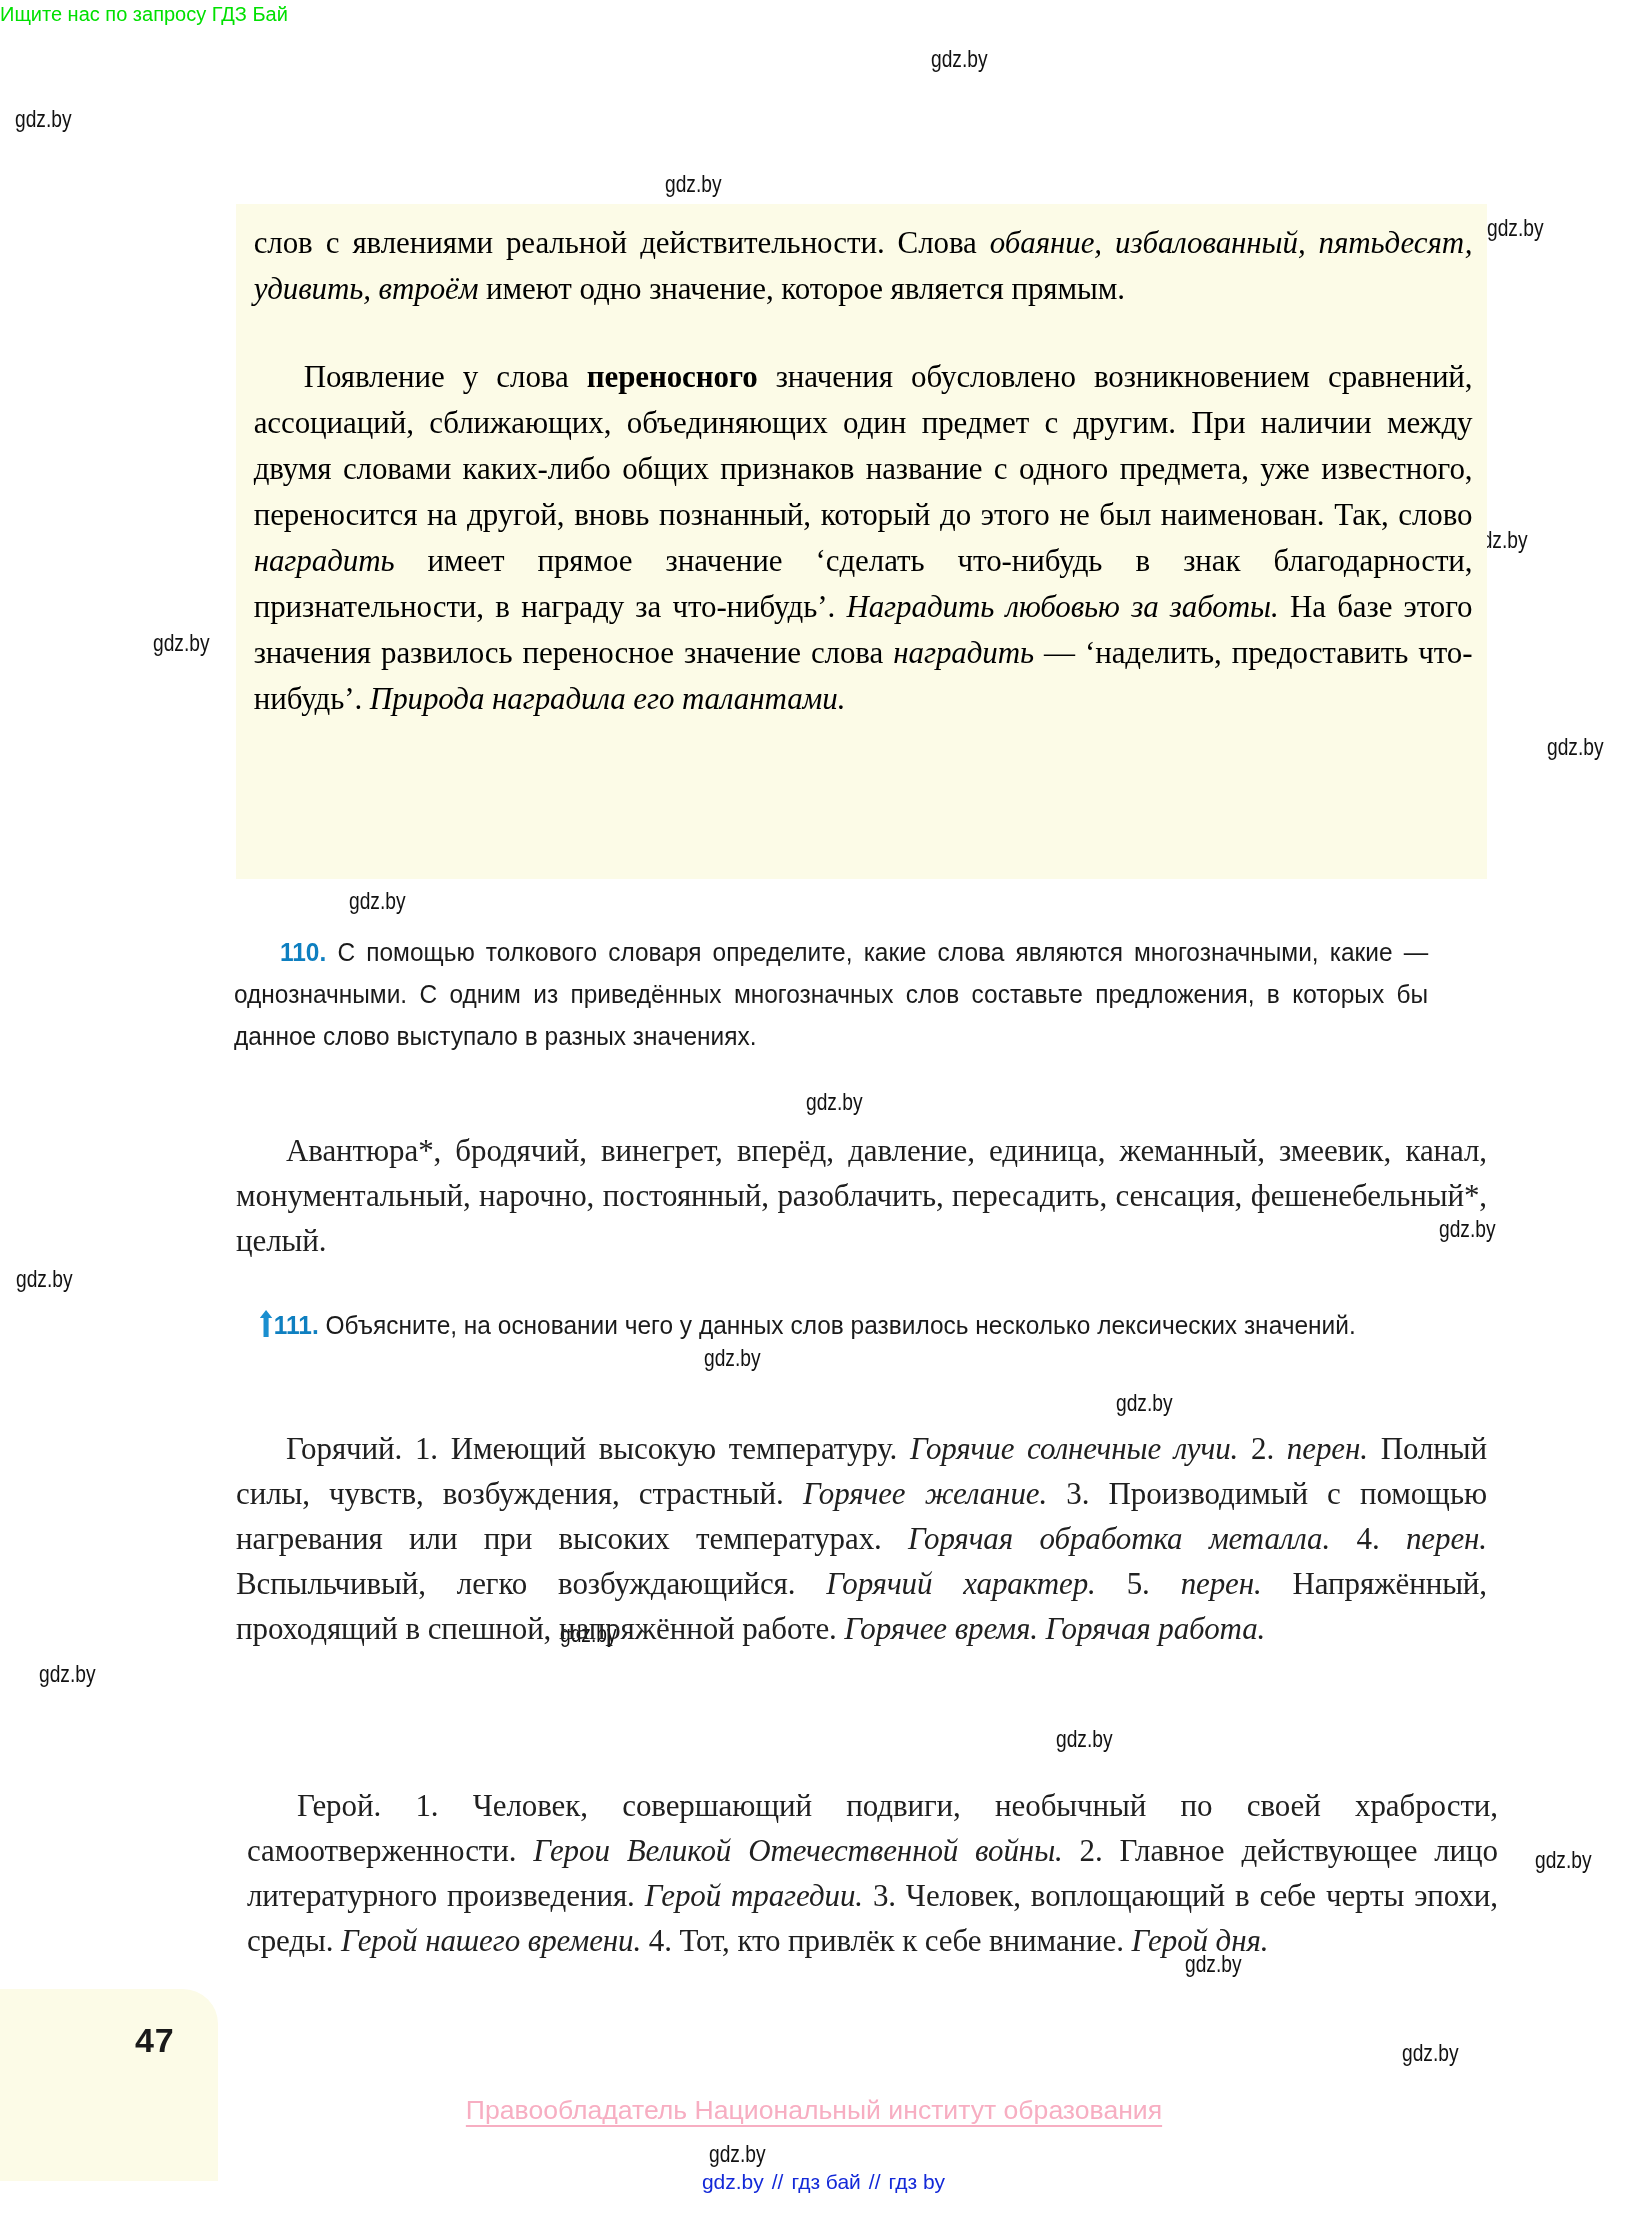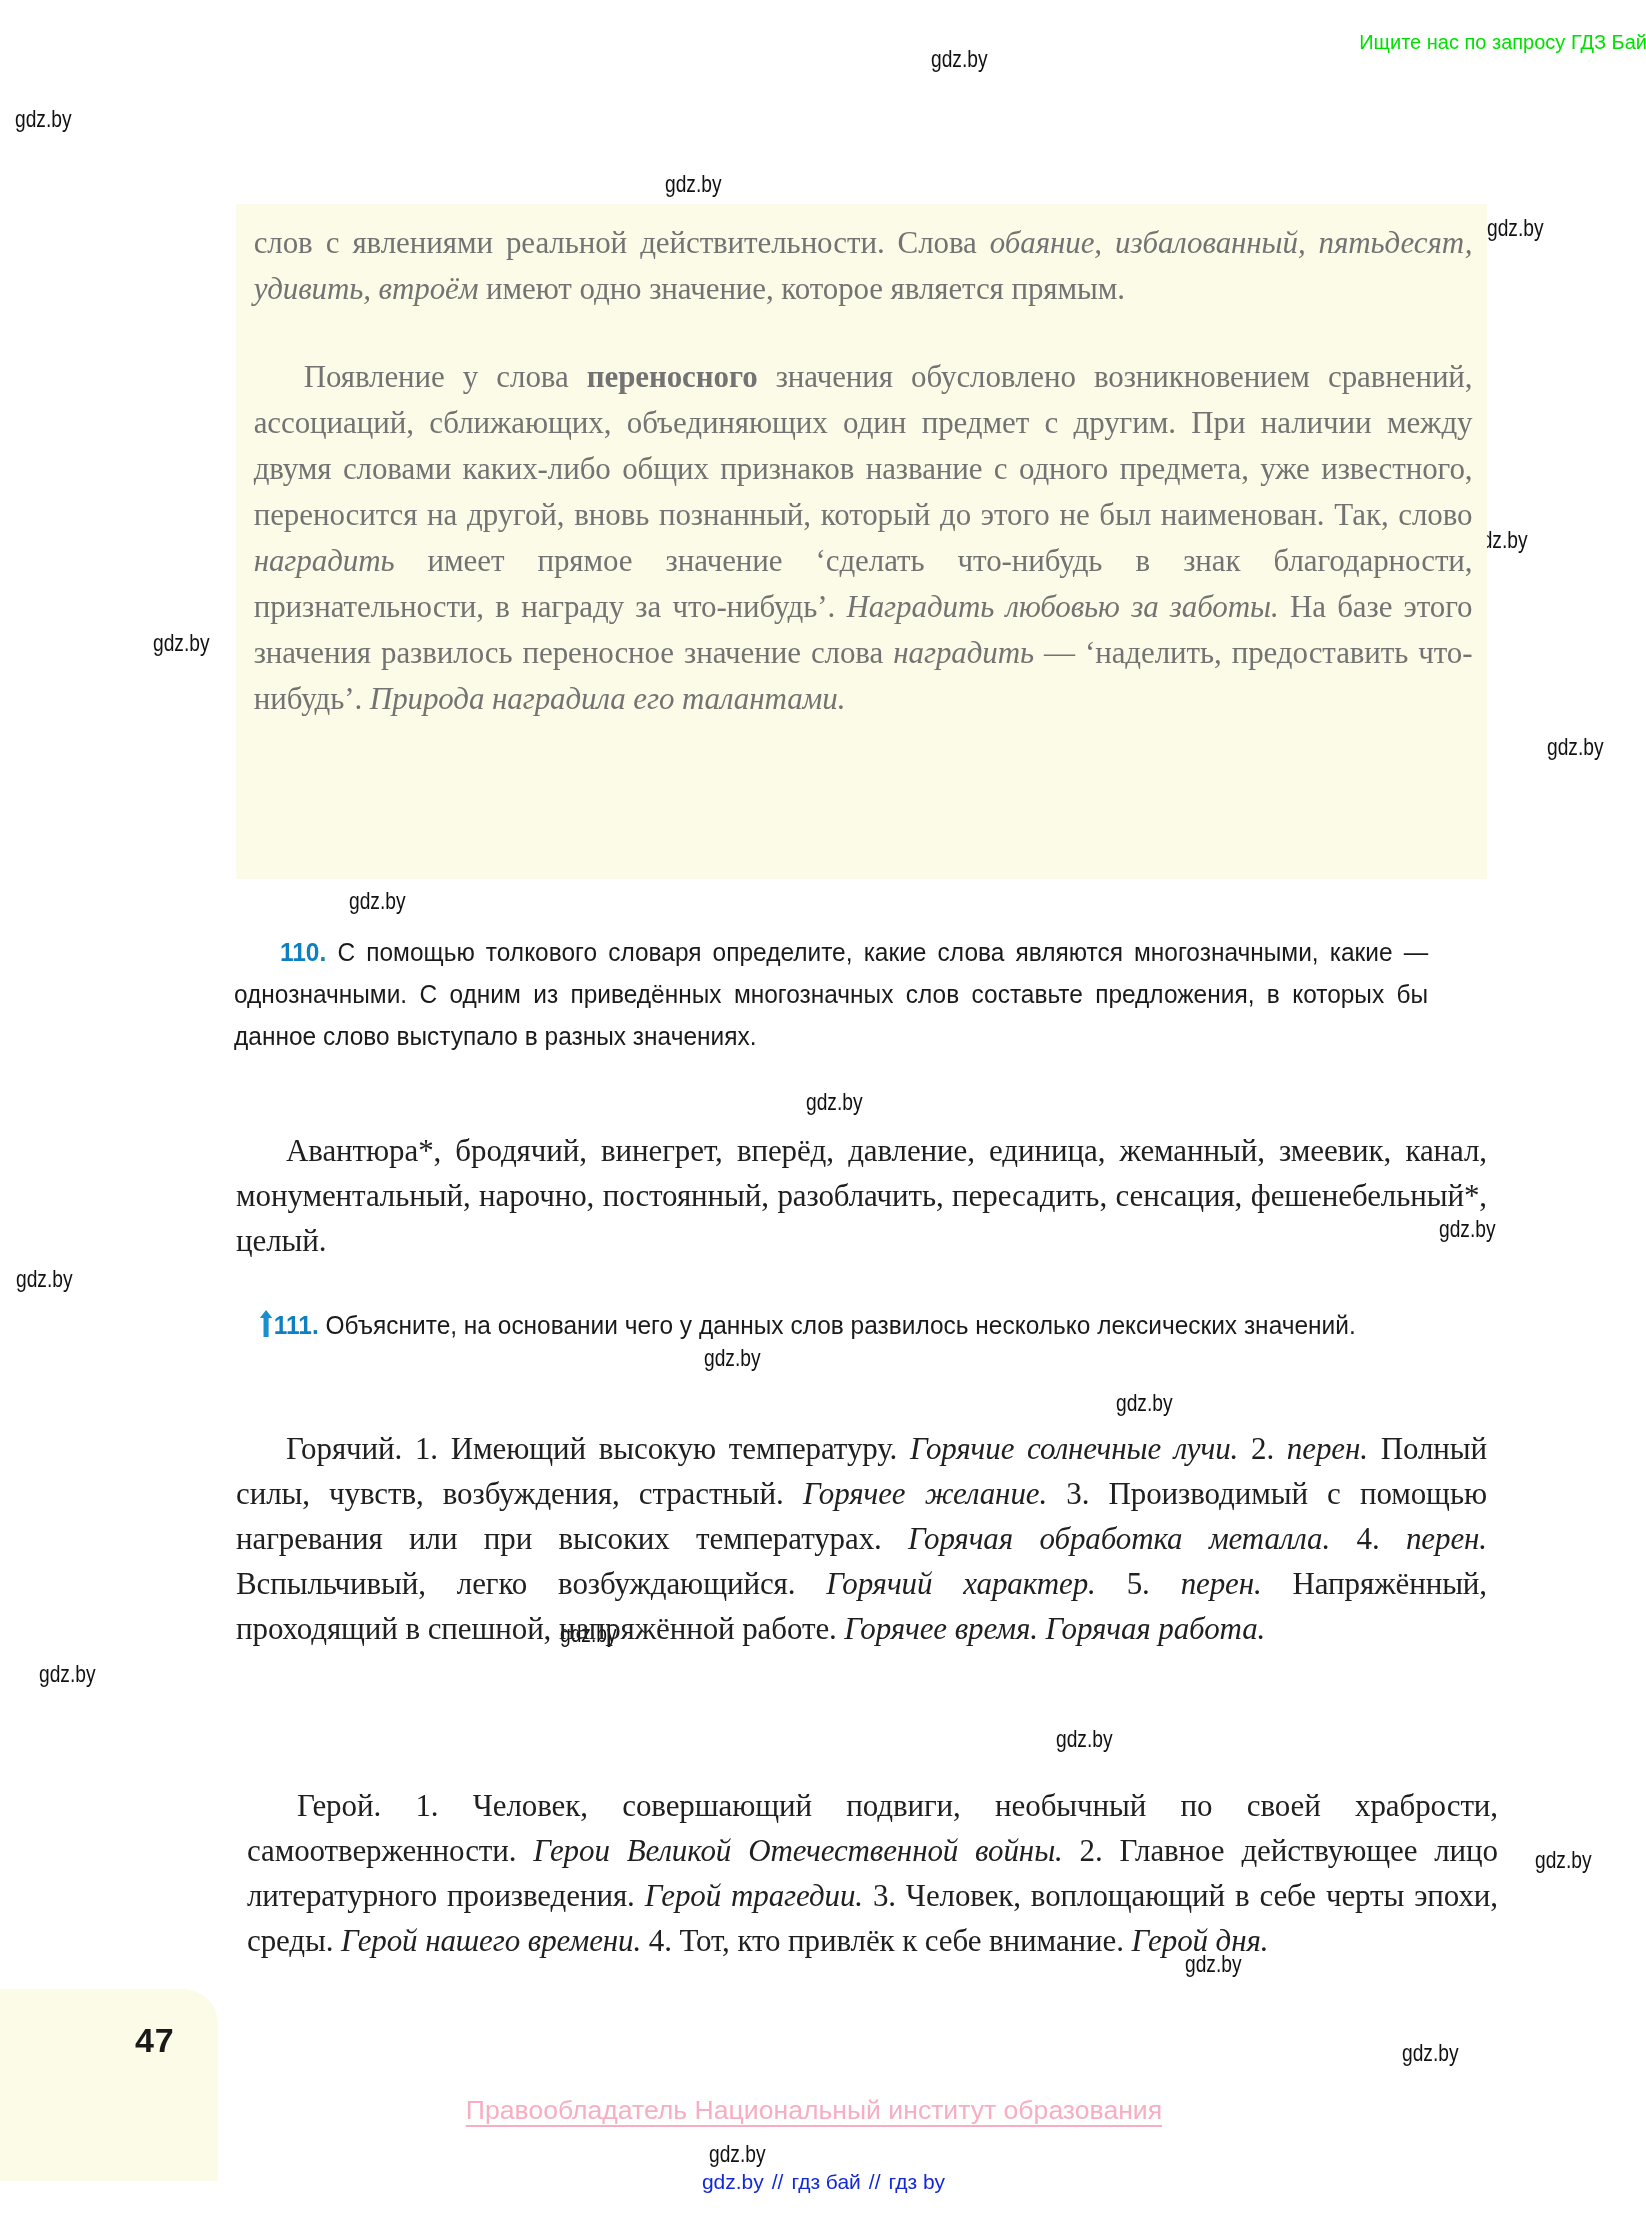--- a/index.html
+++ b/index.html
@@ -23,27 +23,26 @@
     width: 1647px;
     height: 2216px;
   }
 
   
   .promo-line {
     position: absolute;
     top: 3.2px;
     left: 0;
     width: 1647px;
-    text-align: right;
+    text-align: left;
     color: #00e000;
     font-family: "Liberation Sans", "DejaVu Sans", sans-serif;
     font-size: 20px;
     letter-spacing: 0px;
     white-space: nowrap;
-    margin-top: 28px;
   }
 
   
   .wm {
     position: absolute;
     color: #121212;
     font-family: "Liberation Sans", "DejaVu Sans", sans-serif;
     font-weight: 400;
     white-space: nowrap;
     pointer-events: none;
@@ -61,21 +60,21 @@
     background: #fcfbe7;
     box-sizing: border-box;
   }
   .rule-box .ptext {
     position: absolute;
     left: 17.7px;
     right: 14.5px;
     font-family: "Liberation Serif", "DejaVu Serif", serif;
     font-size: 31px;
     line-height: 46px;
-    color: #737373;
+    color: #000000;
     text-align: justify;
     text-align-last: left;
     letter-spacing: -0.1px;
   }
   .rule-box .p1 { top: 16px; }
   .rule-box .p2 { top: 150px; }
   .rule-box i  { font-style: italic; }
   .rule-box b  { font-weight: bold; }
   .indent { display: inline-block; width: 50px; }
 

